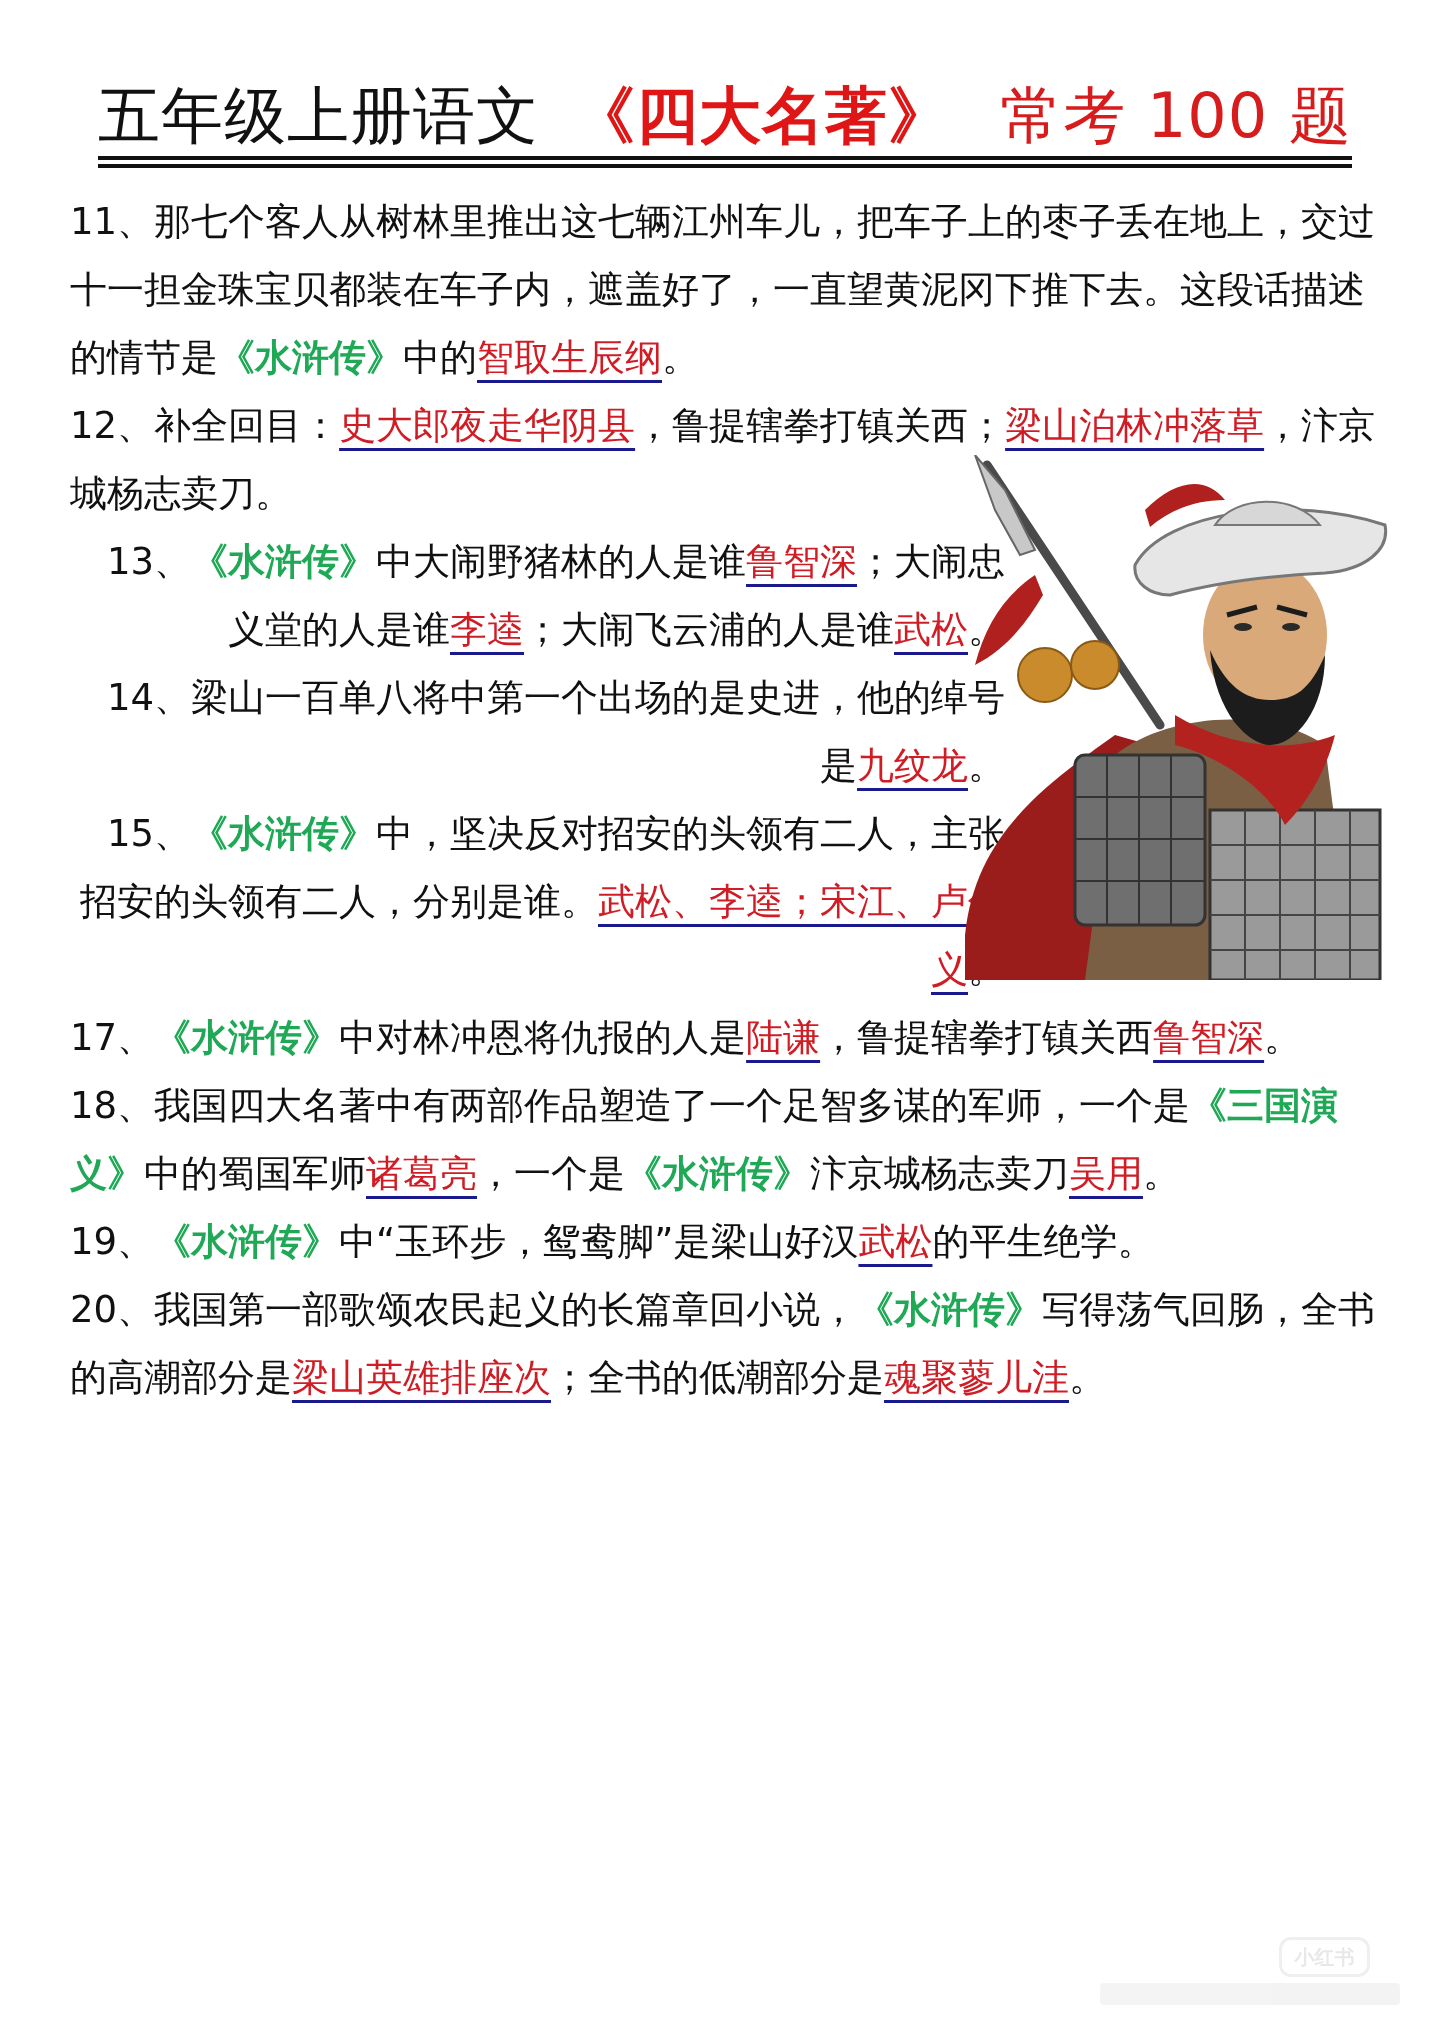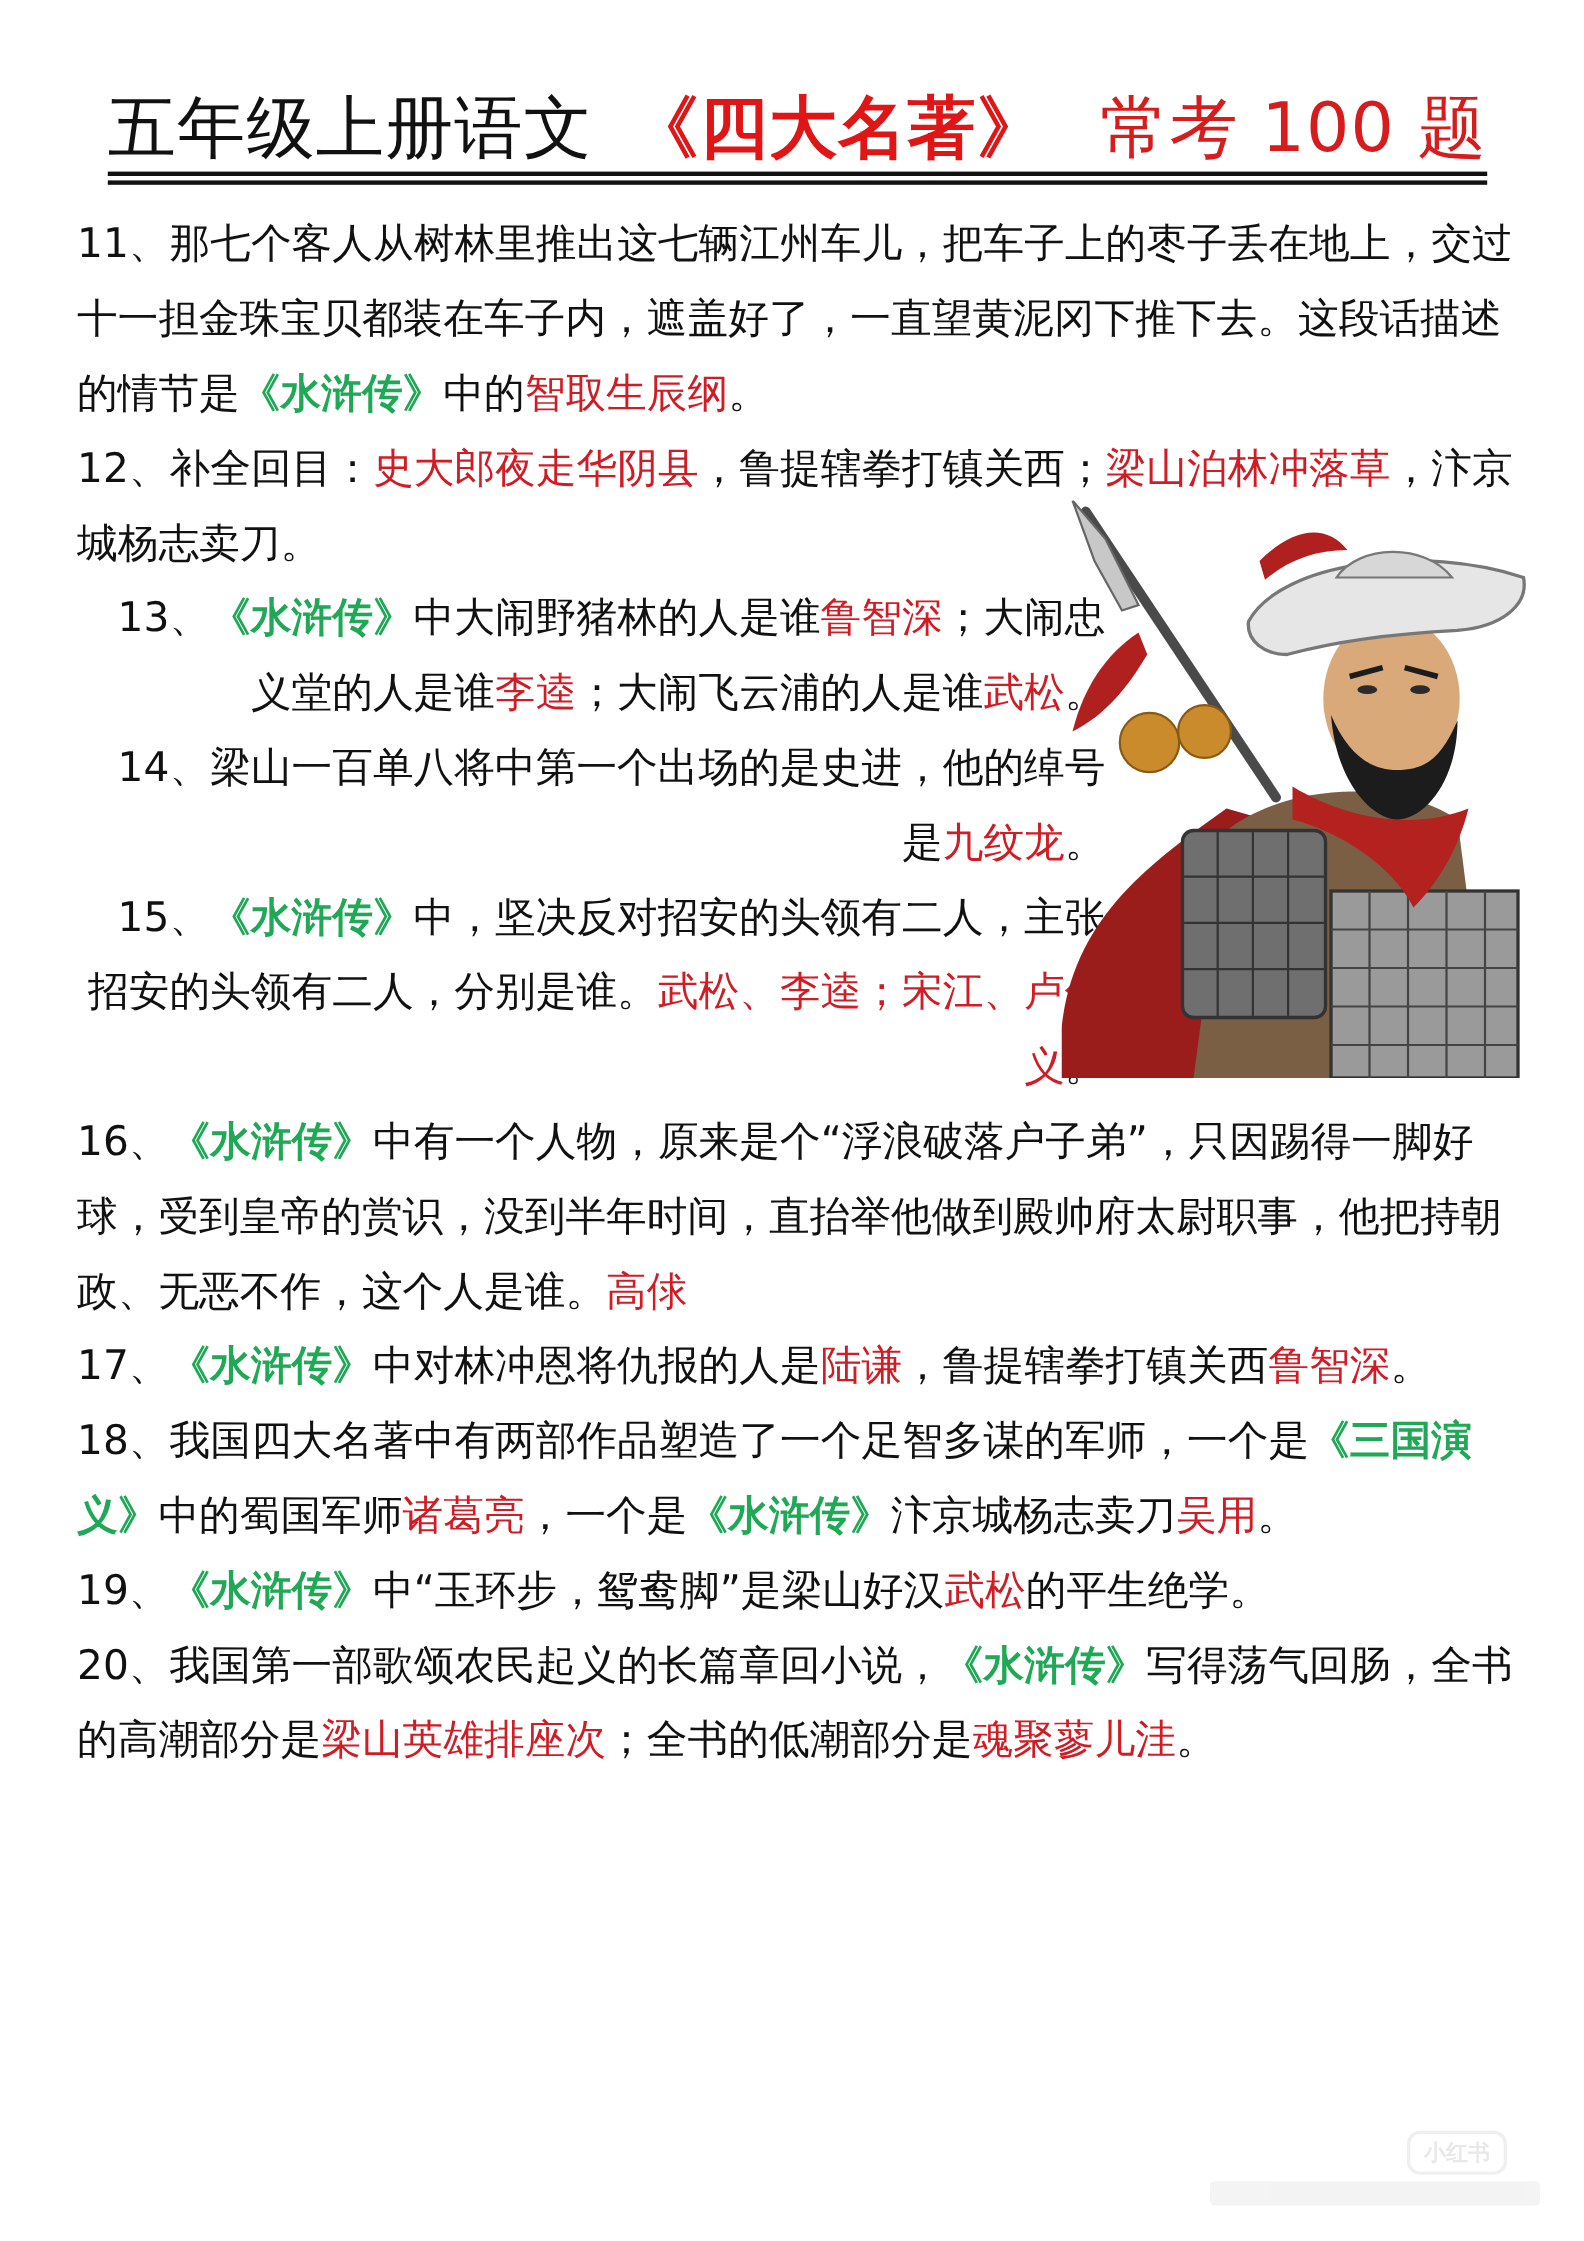--- a/index.html
+++ b/index.html
@@ -25,21 +25,21 @@
 
   .body {
     position: absolute; left: 70px; top: 188px; width: 1310px;
     font-size: 37px; line-height: 68px;
   }
   .q { margin: 0; padding: 0; }
   .q.narrow { width: 935px; text-align: right; }
   .book { color: #1fa855; font-weight: bold; }
   .ans {
     color: #d01c24;
-    text-decoration-color: #1a1a8c;
+    text-decoration: underline; text-decoration-color: #1a1a8c;
     text-decoration-thickness: 3px; text-underline-offset: 10px;
   }
   .illustration {
     position: absolute; left: 965px; top: 455px; width: 430px; height: 525px;
   }
   .watermark {
     position: absolute; right: 40px; bottom: 20px; width: 330px; height: 80px;
     opacity: 0.22;
   }
   .wm-logo {
@@ -70,21 +70,20 @@
   <p class="q"><span>11、</span><span>那七个客人从树林里推出这七辆江州车儿，把车子上的枣子丢在地上，交过十一担金珠宝贝都装在车子内，遮盖好了，一直望黄泥冈下推下去。这段话描述的情节是</span><span class="book">《水浒传》</span><span>中的</span><span class="ans">智取生辰纲</span><span>。</span></p>
 
   <p class="q"><span>12、</span><span>补全回目：</span><span class="ans">史大郎夜走华阴县</span><span>，鲁提辖拳打镇关西；</span><span class="ans">梁山泊林冲落草</span><span>，汴京城杨志卖刀。</span></p>
 
   <p class="q narrow"><span>13、</span><span class="book">《水浒传》</span><span>中大闹野猪林的人是谁</span><span class="ans">鲁智深</span><span>；大闹忠义堂的人是谁</span><span class="ans">李逵</span><span>；大闹飞云浦的人是谁</span><span class="ans">武松</span><span>。</span></p>
 
   <p class="q narrow"><span>14、</span><span>梁山一百单八将中第一个出场的是史进，他的绰号是</span><span class="ans">九纹龙</span><span>。</span></p>
 
   <p class="q narrow"><span>15、</span><span class="book">《水浒传》</span><span>中，坚决反对招安的头领有二人，主张招安的头领有二人，分别是谁。</span><span class="ans">武松、李逵；宋江、卢俊义</span><span>。</span></p>
 
-  <p class="q"><span>16、</span><span class="book">《水浒传》</span><span>中有一个人物，原来是个“浮浪破落户子弟”，只因踢得一脚好球，受到皇帝的赏识，没到半年时间，直抬举他做到殿帅府太尉职事，他把持朝政、无恶不作，这个人是谁。</span><span class="ans">高俅</span></p>
 
   <p class="q"><span>17、</span><span class="book">《水浒传》</span><span>中对林冲恩将仇报的人是</span><span class="ans">陆谦</span><span>，鲁提辖拳打镇关西</span><span class="ans">鲁智深</span><span>。</span></p>
 
   <p class="q"><span>18、</span><span>我国四大名著中有两部作品塑造了一个足智多谋的军师，一个是</span><span class="book">《三国演义》</span><span>中的蜀国军师</span><span class="ans">诸葛亮</span><span>，一个是</span><span class="book">《水浒传》</span><span>汴京城杨志卖刀</span><span class="ans">吴用</span><span>。</span></p>
 
   <p class="q"><span>19、</span><span class="book">《水浒传》</span><span>中“玉环步，鸳鸯脚”是梁山好汉</span><span class="ans">武松</span><span>的平生绝学。</span></p>
 
   <p class="q"><span>20、</span><span>我国第一部歌颂农民起义的长篇章回小说，</span><span class="book">《水浒传》</span><span>写得荡气回肠，全书的高潮部分是</span><span class="ans">梁山英雄排座次</span><span>；全书的低潮部分是</span><span class="ans">魂聚蓼儿洼</span><span>。</span></p>
 </div>
 

